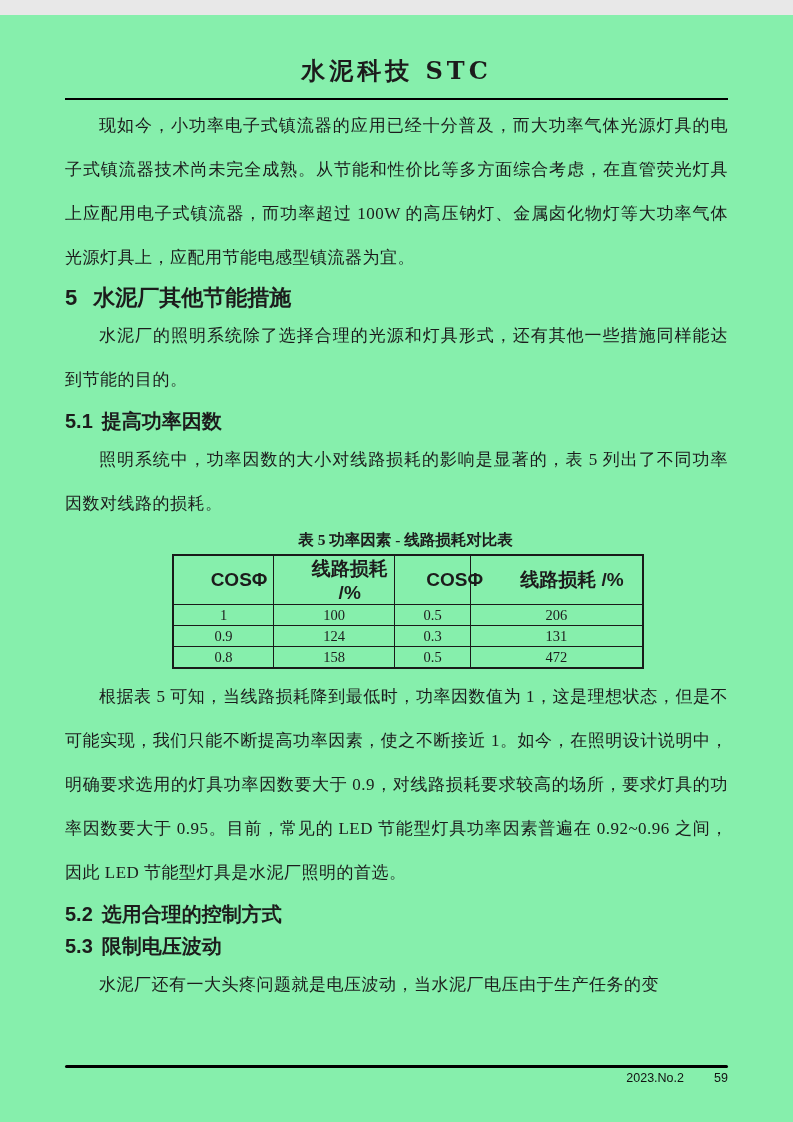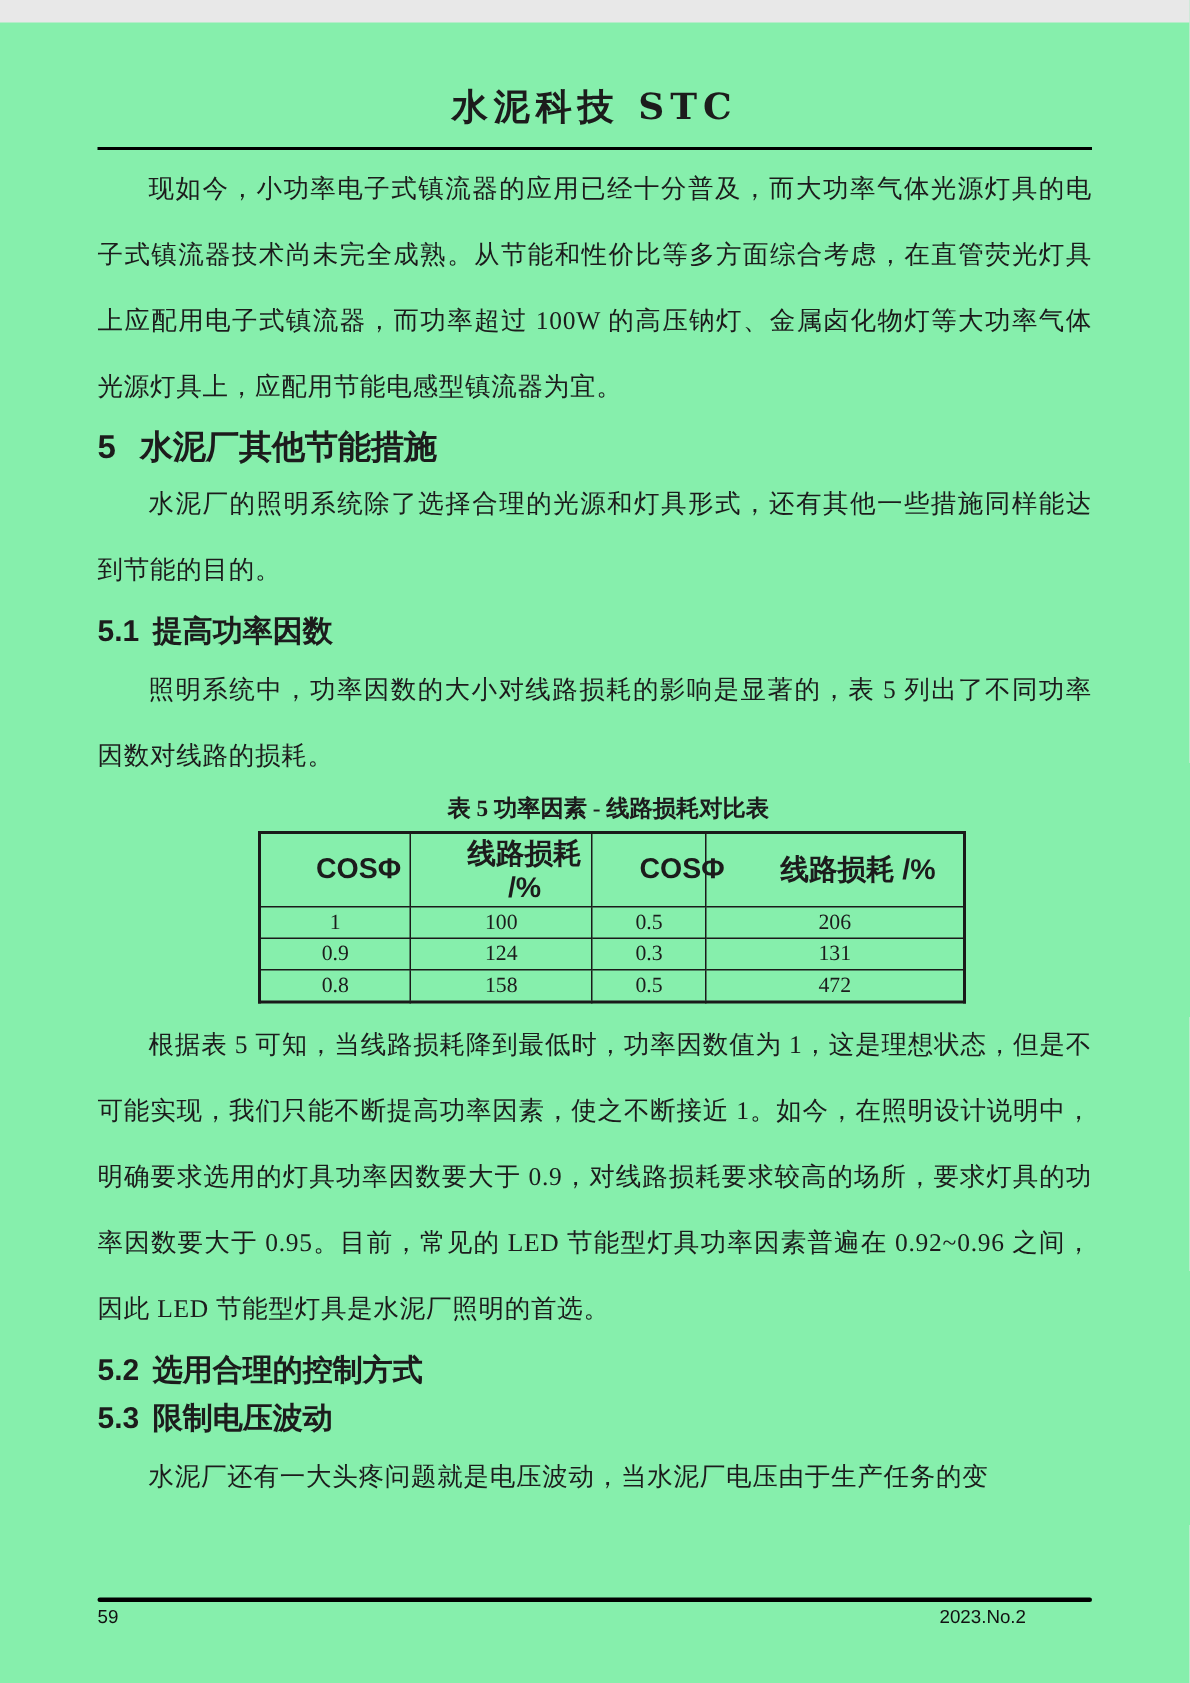--- a/index.html
+++ b/index.html
@@ -116,21 +116,21 @@
     position: relative;
     margin-top: 3px;
     height: 16px;
     font-family: "Liberation Sans", "DejaVu Sans", sans-serif;
     font-size: 12.5px;
     color: #111;
   }
   .page-number {
     position: absolute;
     left: 0; right: 0;
-    text-align: left;
+    text-align: right;
   }
   .issue-number {
     position: absolute;
     right: 44px;
     top: 0;
   }
 </style>
 </head>
 <body>
 

